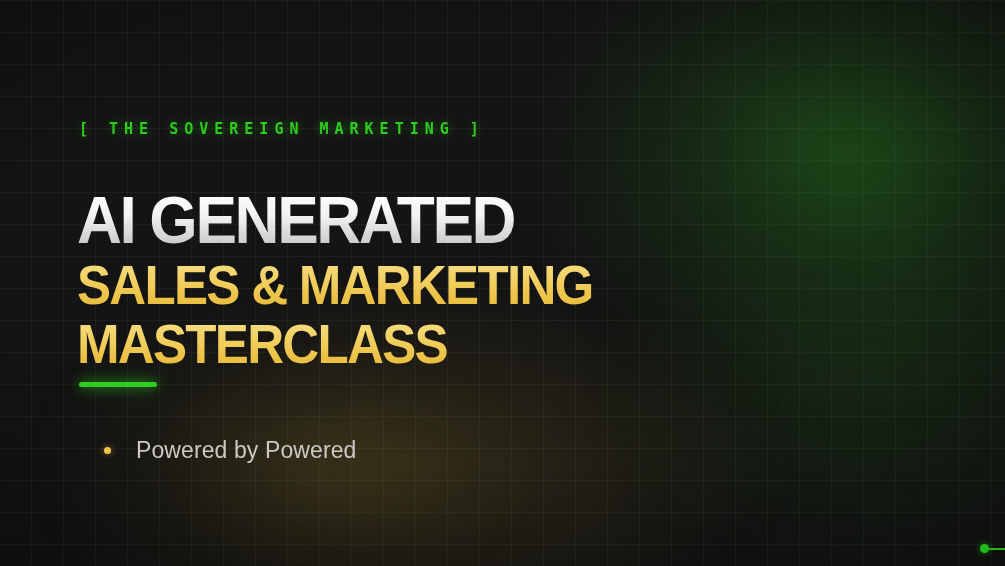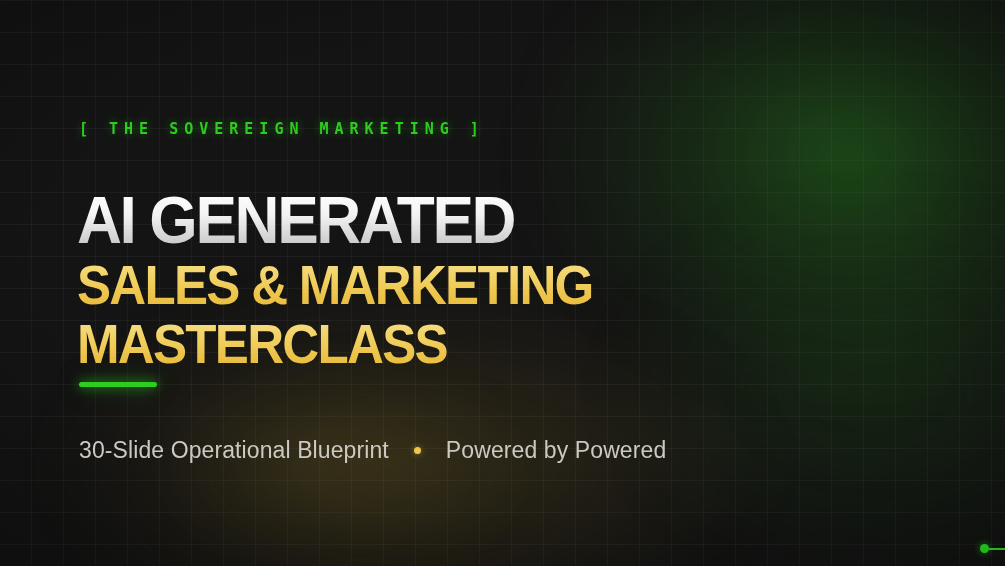--- a/index.html
+++ b/index.html
@@ -238,21 +238,20 @@
 
     <h1 class="headline line-white">AI GENERATED</h1>
 
     <h2 class="headline line-gold-1">SALES &amp; MARKETING</h2>
 
     <h2 class="headline line-gold-2">MASTERCLASS</h2>
 
     <div class="divider"></div>
 
     <div class="subtitle">
-      <span class="subtitle-text">30-Slide Operational Blueprint</span>
       <span class="subtitle-dot"></span>
       <span class="subtitle-text">Powered by Powered</span>
     </div>
 
   </div>
 
   <div class="edge-marker">
     <span class="edge-dot"></span>
     <span class="edge-line"></span>
   </div>

